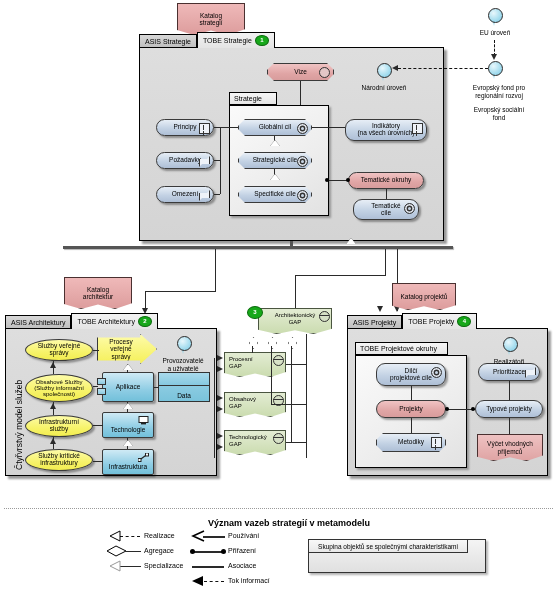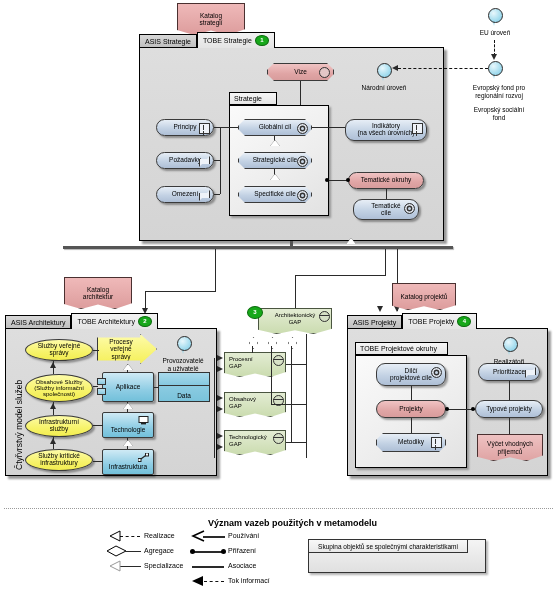--- a/index.html
+++ b/index.html
@@ -462,21 +462,21 @@
   <div class="dot" style="left:471px;top:407px;"></div>
 
   <div class="pin" style="left:503px;top:337px;">
     <div class="tail"></div>
     <div class="head"></div>
   </div>
   <div class="pinlabel" style="left:479px;top:358px;width:60px;">Realizátoři</div>
 
   <div class="hr-dot" style="left:4px;top:508px;width:549px;"></div>
 
-  <div class="legend-title" style="left:208px;top:518px;">Význam vazeb použitých v metamodelu</div>
+  <div class="legend-title" style="left:208px;top:518px;">Význam vazeb strategií v metamodelu</div>
 
   <div class="leg-item" style="left:144px;top:532px;">
     <span>Realizace</span>
   </div>
   <div class="dash-h" style="left:120px;top:536px;width:20px;"></div>
   <svg style="position:absolute;left:108px;top:530px;" width="13" height="12" viewBox="0 0 13 12">
     <path d="M12 1 L2 6 L12 11 Z" fill="#fff" stroke="#000" stroke-width="1"></path>
   </svg>
 
   <div class="leg-item" style="left:144px;top:547px;">

